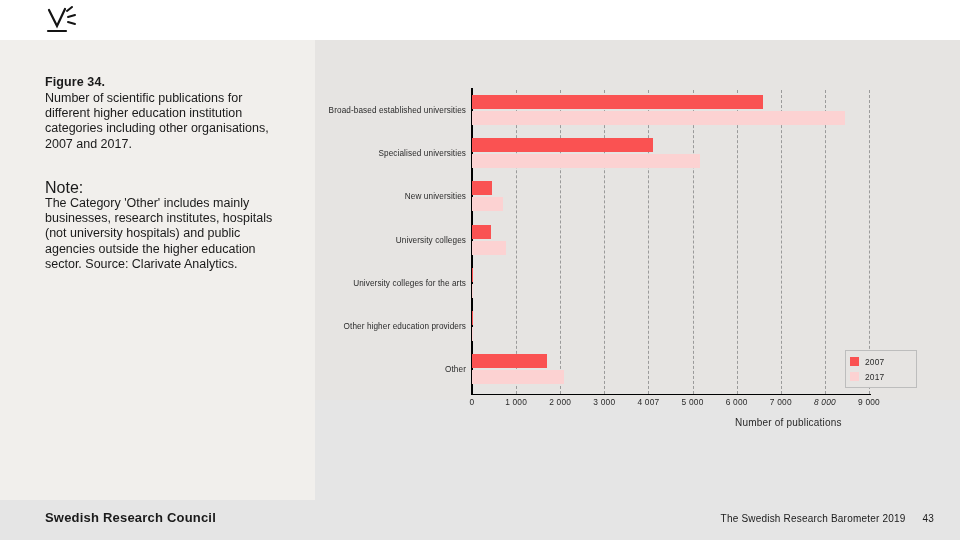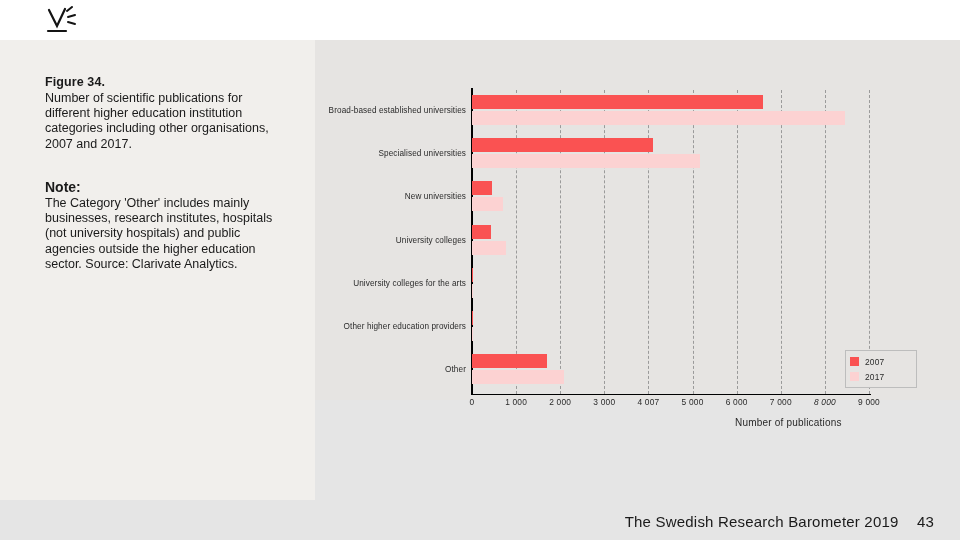--- a/index.html
+++ b/index.html
@@ -70,40 +70,40 @@
     color: #1a1a1a;
     line-height: 15.2px;
     margin: 0;
   }
   .note-block {
     position: absolute;
     left: 45px; top: 140px;
     width: 245px;
   }
   .note-title {
-    font-size: 14px;
-    font-weight: bold;
+    font-size: 16px;
+    font-weight: normal;
     color: #1a1a1a;
     line-height: 15px;
     margin: 0 0 1px 0;
   }
 
   
   .footer-logo {
     position: absolute;
     left: 45px; top: 510px;
     font-size: 13px;
     font-weight: bold;
     color: #1a1a1a;
     letter-spacing: .2px;
   }
   .footer-right {
     position: absolute;
     right: 26px; top: 513px;
-    font-size: 15px;
+    font-size: 10px;
     color: #1a1a1a;
     letter-spacing: .2px;
     white-space: nowrap;
   }
   .footer-page {
     display: inline-block;
     margin-left: 14px;
   }
 
   
@@ -303,18 +303,19 @@
             <span class="legend-text">2007</span>
           </div>
           <div class="legend-item">
             <span class="legend-swatch" style="background: rgb(252, 210, 210);"></span>
             <span class="legend-text">2017</span>
           </div>
         </div>
     </div>
   </div>
 
+  <div class="footer-logo">Swedish Research Council</div>
   <div class="footer-right">
     <span>The Swedish Research Barometer 2019</span>
     <span class="footer-page">43</span>
   </div>
 
 </div>
 
 </body></html>

